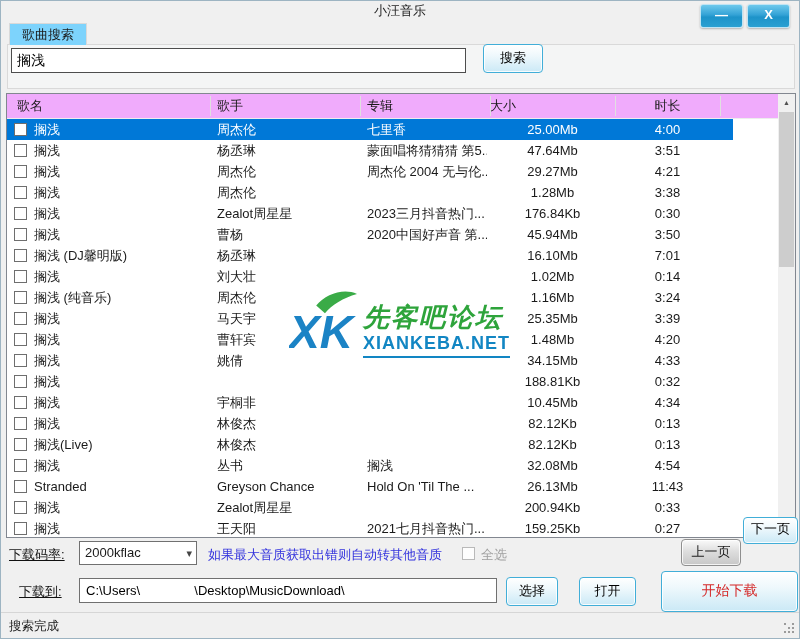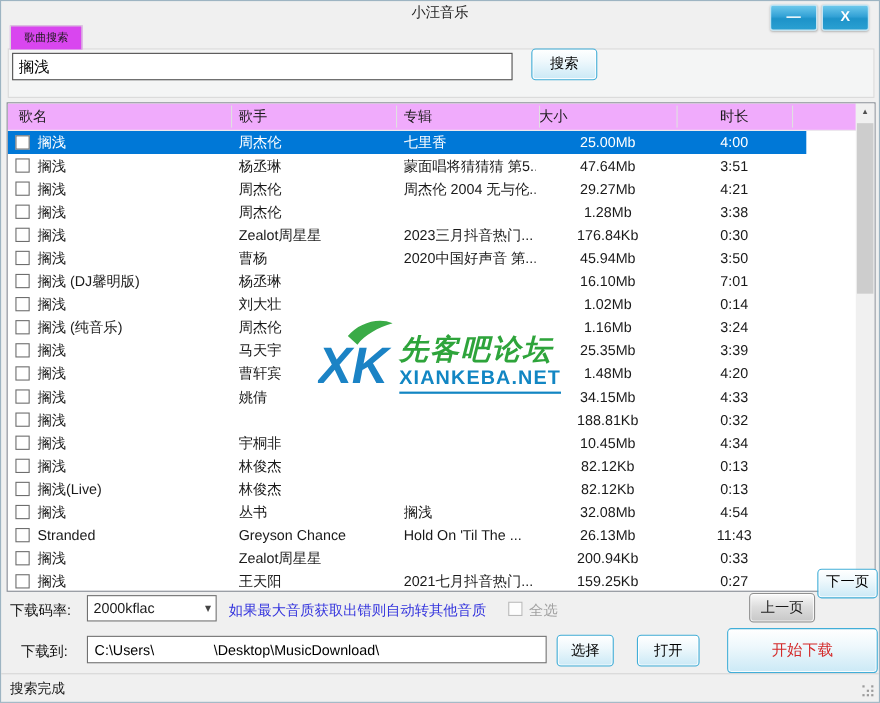--- a/index.html
+++ b/index.html
@@ -13,22 +13,22 @@
   }
   
   .titlebar{position:absolute;left:0;top:0;width:100%;height:22px;text-align:center;
     font-size:13px;line-height:20px;color:#222;}
   .cap-buttons{position:absolute;top:3px;right:9px;display:flex;gap:4px;z-index:30;}
   .cap-btn{width:41px;height:22px;border:1px solid #bfe4f4;border-radius:3px;
     background:linear-gradient(#6ec9ec 0%,#33a2d6 45%,#1d93c9 55%,#2aa0d2 100%);
     color:#fff;font-weight:bold;font-size:13px;line-height:20px;text-align:center;
     cursor:pointer;box-shadow:0 1px 2px rgba(0,0,0,.25);}
   
-  .tab{position:absolute;left:8px;top:22px;height:21px;padding:0 12px;background:#d946ef;
-    border:1px solid #d9d9d9;border-bottom:none;font-size:10px;line-height:21px;z-index:2;cursor:default;}
+  .tab{position:absolute;left:8px;top:22px;height:21px;padding:0 12px;background:#7dd3fc;
+    border:1px solid #d9d9d9;border-bottom:none;font-size:13px;line-height:21px;z-index:2;cursor:default;}
   .tabpage{position:absolute;left:6px;top:43px;width:788px;height:45px;background:#f4f5f5;
     border:1px solid #d9d9d9;box-sizing:border-box;}
   .search-input{position:absolute;left:10px;top:47px;width:455px;height:25px;
     border:1px solid #4d4d4d;background:#fff;font-size:14px;padding:0 5px;
     font-family:inherit;box-sizing:border-box;outline:none;}
   .skin-btn{border:1px solid #41aed8;border-radius:4px;
     background:linear-gradient(#ffffff 0%,#eef8fc 40%,#cbe9f6 100%);
     box-shadow:inset 0 0 0 1px rgba(255,255,255,.85);
     font-size:13px;color:#000;text-align:center;cursor:pointer;font-family:inherit;}
   .search-btn{position:absolute;left:482px;top:43px;width:58px;height:27px;line-height:25px;}
@@ -58,21 +58,21 @@
   .sbtn.down{bottom:0;}
   .sthumb{position:absolute;left:1px;top:18px;width:15px;height:155px;background:#cdcdcd;cursor:pointer;}
   
   .watermark{position:absolute;left:288px;top:285px;width:230px;height:72px;z-index:6;
     display:flex;align-items:flex-end;pointer-events:none;}
   .wm-text{margin-left:6px;}
   .wm-line1{font-size:26px;font-weight:bold;font-style:italic;color:#2ea43b;letter-spacing:2px;line-height:30px;}
   .wm-line2{font-size:18px;font-weight:bold;color:#1286c3;letter-spacing:1px;
     border-bottom:2px solid #1286c3;padding-bottom:2px;line-height:22px;}
   
-  .lbl{position:absolute;font-size:13px;color:#111;}
+  .lbl{position:absolute;font-size:13px;color:#111;text-decoration:underline;}
   .combo{position:absolute;left:78px;top:540px;width:118px;height:24px;background:#fff;
     border:1px solid #707070;box-sizing:border-box;font-size:13px;line-height:22px;
     padding:0 5px;cursor:pointer;}
   .combo .chev{position:absolute;right:4px;top:0;color:#444;font-size:11px;}
   .hint{position:absolute;left:207px;top:545px;font-size:13px;color:#3333dd;}
   .chk{position:absolute;width:13px;height:13px;border:1px solid #b9b9b9;background:#fdfdfd;
     box-sizing:border-box;cursor:pointer;}
   .selall-lbl{position:absolute;left:480px;top:545px;font-size:13px;color:#9f9f9f;}
   .prev-btn{position:absolute;left:680px;top:538px;width:58px;height:25px;line-height:23px;
     border:1px solid #8f8f8f;border-radius:4px;

